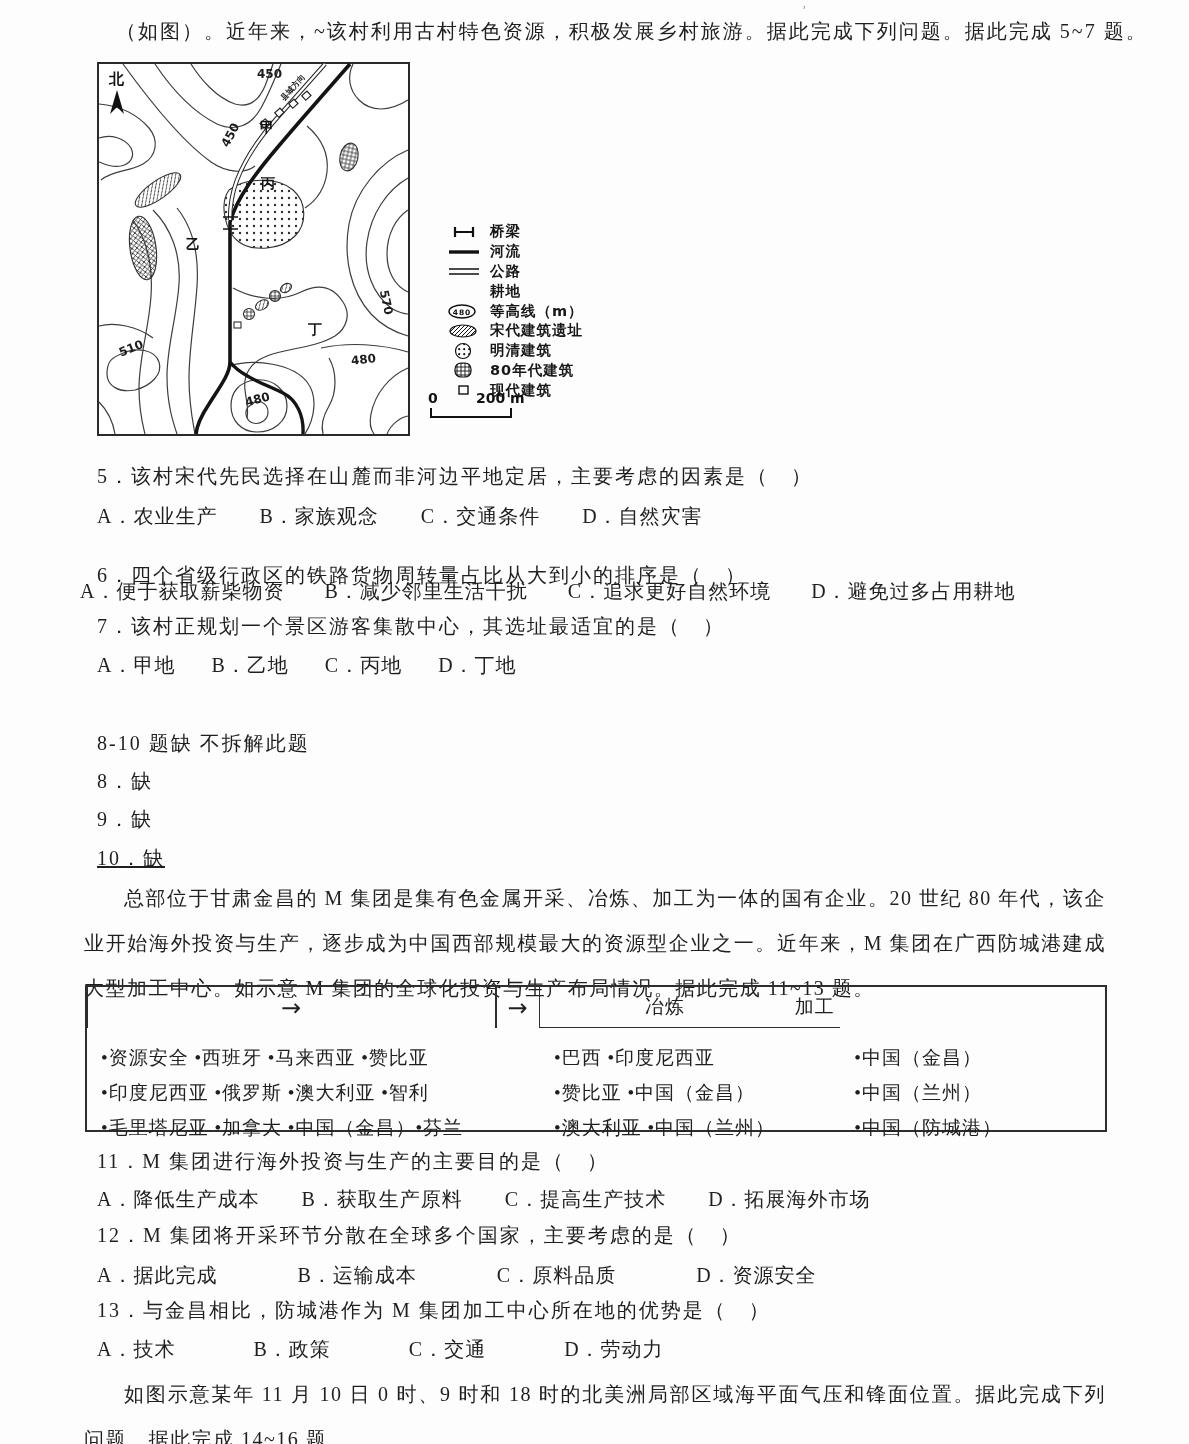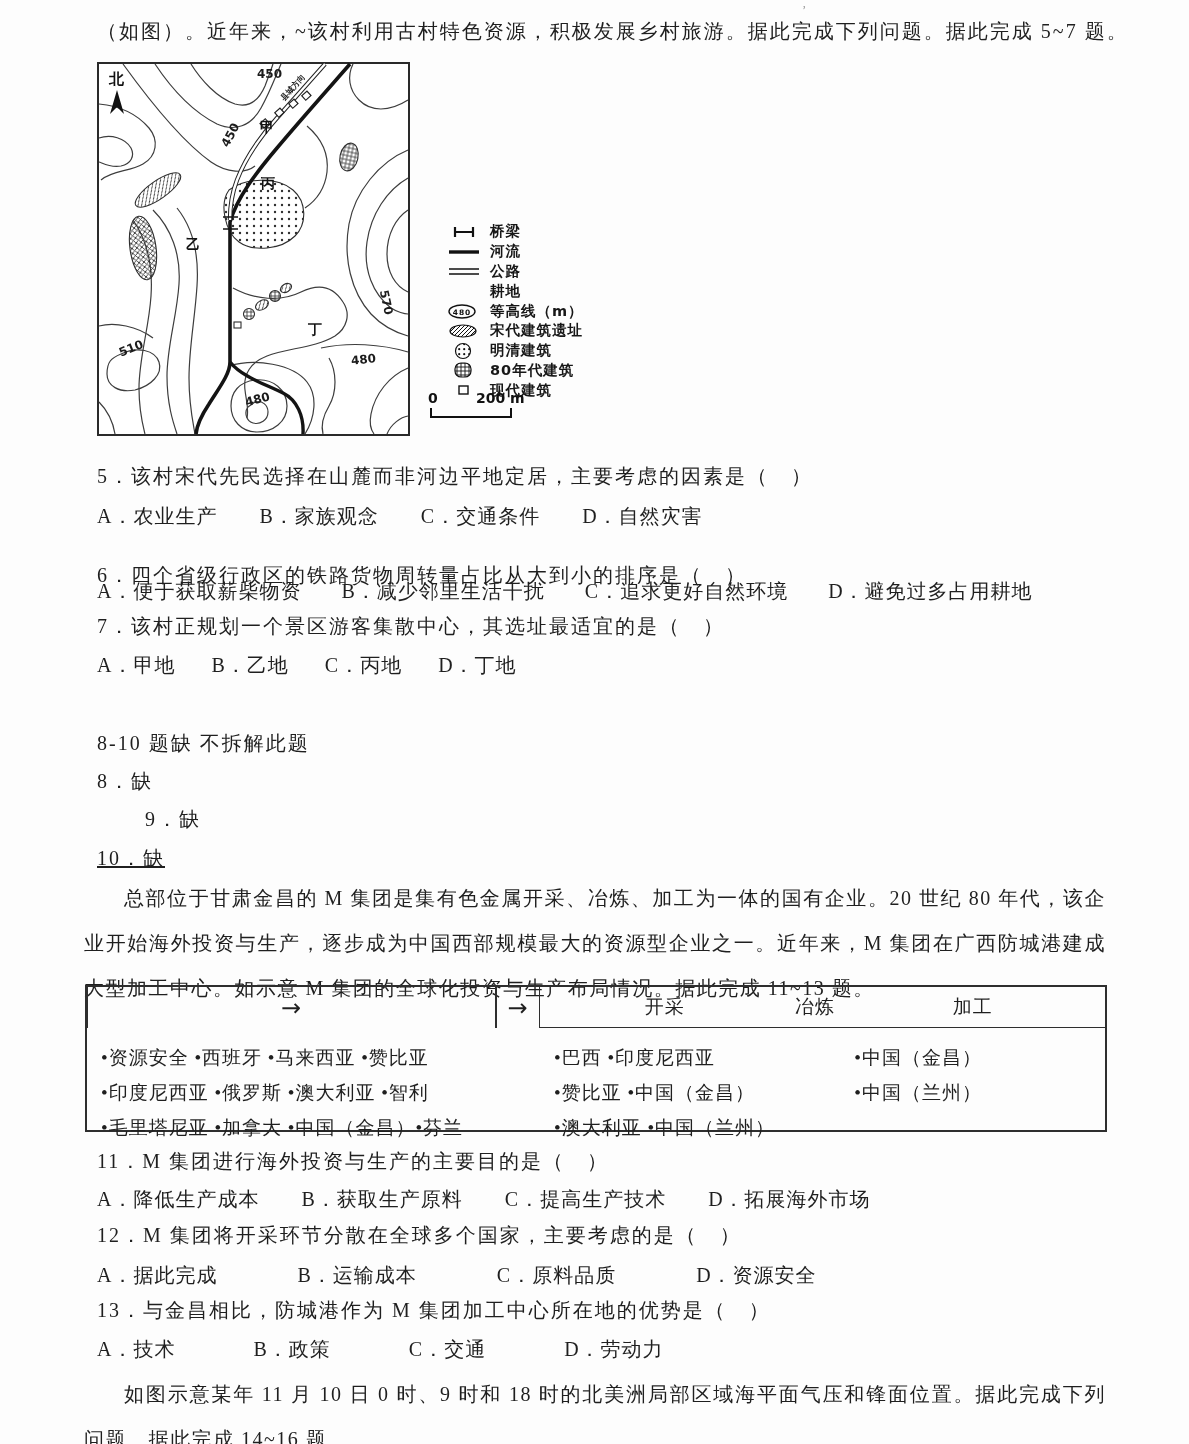--- a/index.html
+++ b/index.html
@@ -41,21 +41,21 @@
   .legend .lrow{display:flex;align-items:center;height:19.8px;gap:8px;}
   .legend .sym{width:36px;display:flex;justify-content:center;flex:none;}
   .scalebar{position:absolute;left:424px;top:390px;}
   .artifact{position:absolute;left:802px;top:2px;color:#9a9a9a;font-size:13px;}
 </style>
 </head>
 <body>
 
 <div class="page">
 
-  <div class="line" style="left:97px;top:18px;">（如图）。近年来，~该村利用古村特色资源，积极发展乡村旅游。据此完成下列问题。据此完成 5~7 题。</div>
+  <div class="line" style="left:116px;top:18px;">（如图）。近年来，~该村利用古村特色资源，积极发展乡村旅游。据此完成下列问题。据此完成 5~7 题。</div>
   <div class="artifact">’</div>
 
   <svg style="position:absolute;left:97px;top:62px;" width="313" height="374" viewBox="0 0 313 374">
     <defs>
       <pattern id="dotPat" width="7" height="7" patternUnits="userSpaceOnUse">
         <circle cx="3" cy="3" r="1.2" fill="#2e2e2e"></circle>
       </pattern>
       <pattern id="diagPat" width="5" height="5" patternUnits="userSpaceOnUse">
         <path d="M0,5 L5,0" stroke="#2e2e2e" stroke-width="1"></path>
       </pattern>
@@ -245,62 +245,62 @@
 
   <div class="line" style="left:97px;top:463px;">5．该村宋代先民选择在山麓而非河边平地定居，主要考虑的因素是（　）</div>
   <div class="line opts" style="left:97px;top:503px;gap:42px;">
     <span>A．农业生产</span>
     <span>B．家族观念</span>
     <span>C．交通条件</span>
     <span>D．自然灾害</span>
   </div>
 
   <div class="line" style="left:97px;top:562px;">6．四个省级行政区的铁路货物周转量占比从大到小的排序是（　）</div>
-  <div class="line opts" style="left:97px;top:578px;gap:40px;">
+  <div class="line opts" style="left:80px;top:578px;gap:40px;">
     <span>A．便于获取薪柴物资</span>
     <span>B．减少邻里生活干扰</span>
     <span>C．追求更好自然环境</span>
     <span>D．避免过多占用耕地</span>
   </div>
 
   <div class="line" style="left:97px;top:613px;">7．该村正规划一个景区游客集散中心，其选址最适宜的是（　）</div>
   <div class="line opts" style="left:97px;top:652px;gap:36px;">
     <span>A．甲地</span>
     <span>B．乙地</span>
     <span>C．丙地</span>
     <span>D．丁地</span>
   </div>
 
   <div class="line" style="left:97px;top:730px;">8-10 题缺 不拆解此题</div>
   <div class="line" style="left:97px;top:768px;">8．缺</div>
-  <div class="line" style="left:97px;top:806px;margin-left:48px;">9．缺</div>
+  <div class="line" style="left:97px;top:806px;">9．缺</div>
   <div class="line" style="left:97px;top:845px;text-decoration:underline;">10．缺</div>
 
   <div class="para" style="left:84px;top:876px;width:1022px;">总部位于甘肃金昌的 M 集团是集有色金属开采、冶炼、加工为一体的国有企业。20 世纪 80 年代，该企业开始海外投资与生产，逐步成为中国西部规模最大的资源型企业之一。近年来，M 集团在广西防城港建成大型加工中心。如示意 M 集团的全球化投资与生产布局情况。据此完成 11~13 题。</div>
 
   <div class="qtable">
-    <div class="th">开采</div>
     <div class="arrowcell">→</div>
     <div class="th">冶炼</div>
     <div class="arrowcell">→</div>
     <div class="th">加工</div>
 
     <div class="tcell" style="grid-column:1;">
       <div class="trow">•资源安全 •西班牙 •马来西亚 •赞比亚</div>
       <div class="trow">•印度尼西亚 •俄罗斯 •澳大利亚 •智利</div>
       <div class="trow">•毛里塔尼亚 •加拿大 •中国（金昌）•芬兰</div>
     </div>
     <div class="tcell" style="grid-column:3;">
       <div class="trow">•巴西 •印度尼西亚</div>
       <div class="trow">•赞比亚 •中国（金昌）</div>
       <div class="trow">•澳大利亚 •中国（兰州）</div>
     </div>
     <div class="tcell" style="grid-column:5;">
       <div class="trow">•中国（金昌）</div>
       <div class="trow">•中国（兰州）</div>
+      <div class="trow">•中国（防城港）</div>
     </div>
   </div>
 
   <div class="line" style="left:97px;top:1148px;">11．M 集团进行海外投资与生产的主要目的是（　）</div>
   <div class="line opts" style="left:97px;top:1186px;gap:42px;">
     <span>A．降低生产成本</span>
     <span>B．获取生产原料</span>
     <span>C．提高生产技术</span>
     <span>D．拓展海外市场</span>
   </div>

